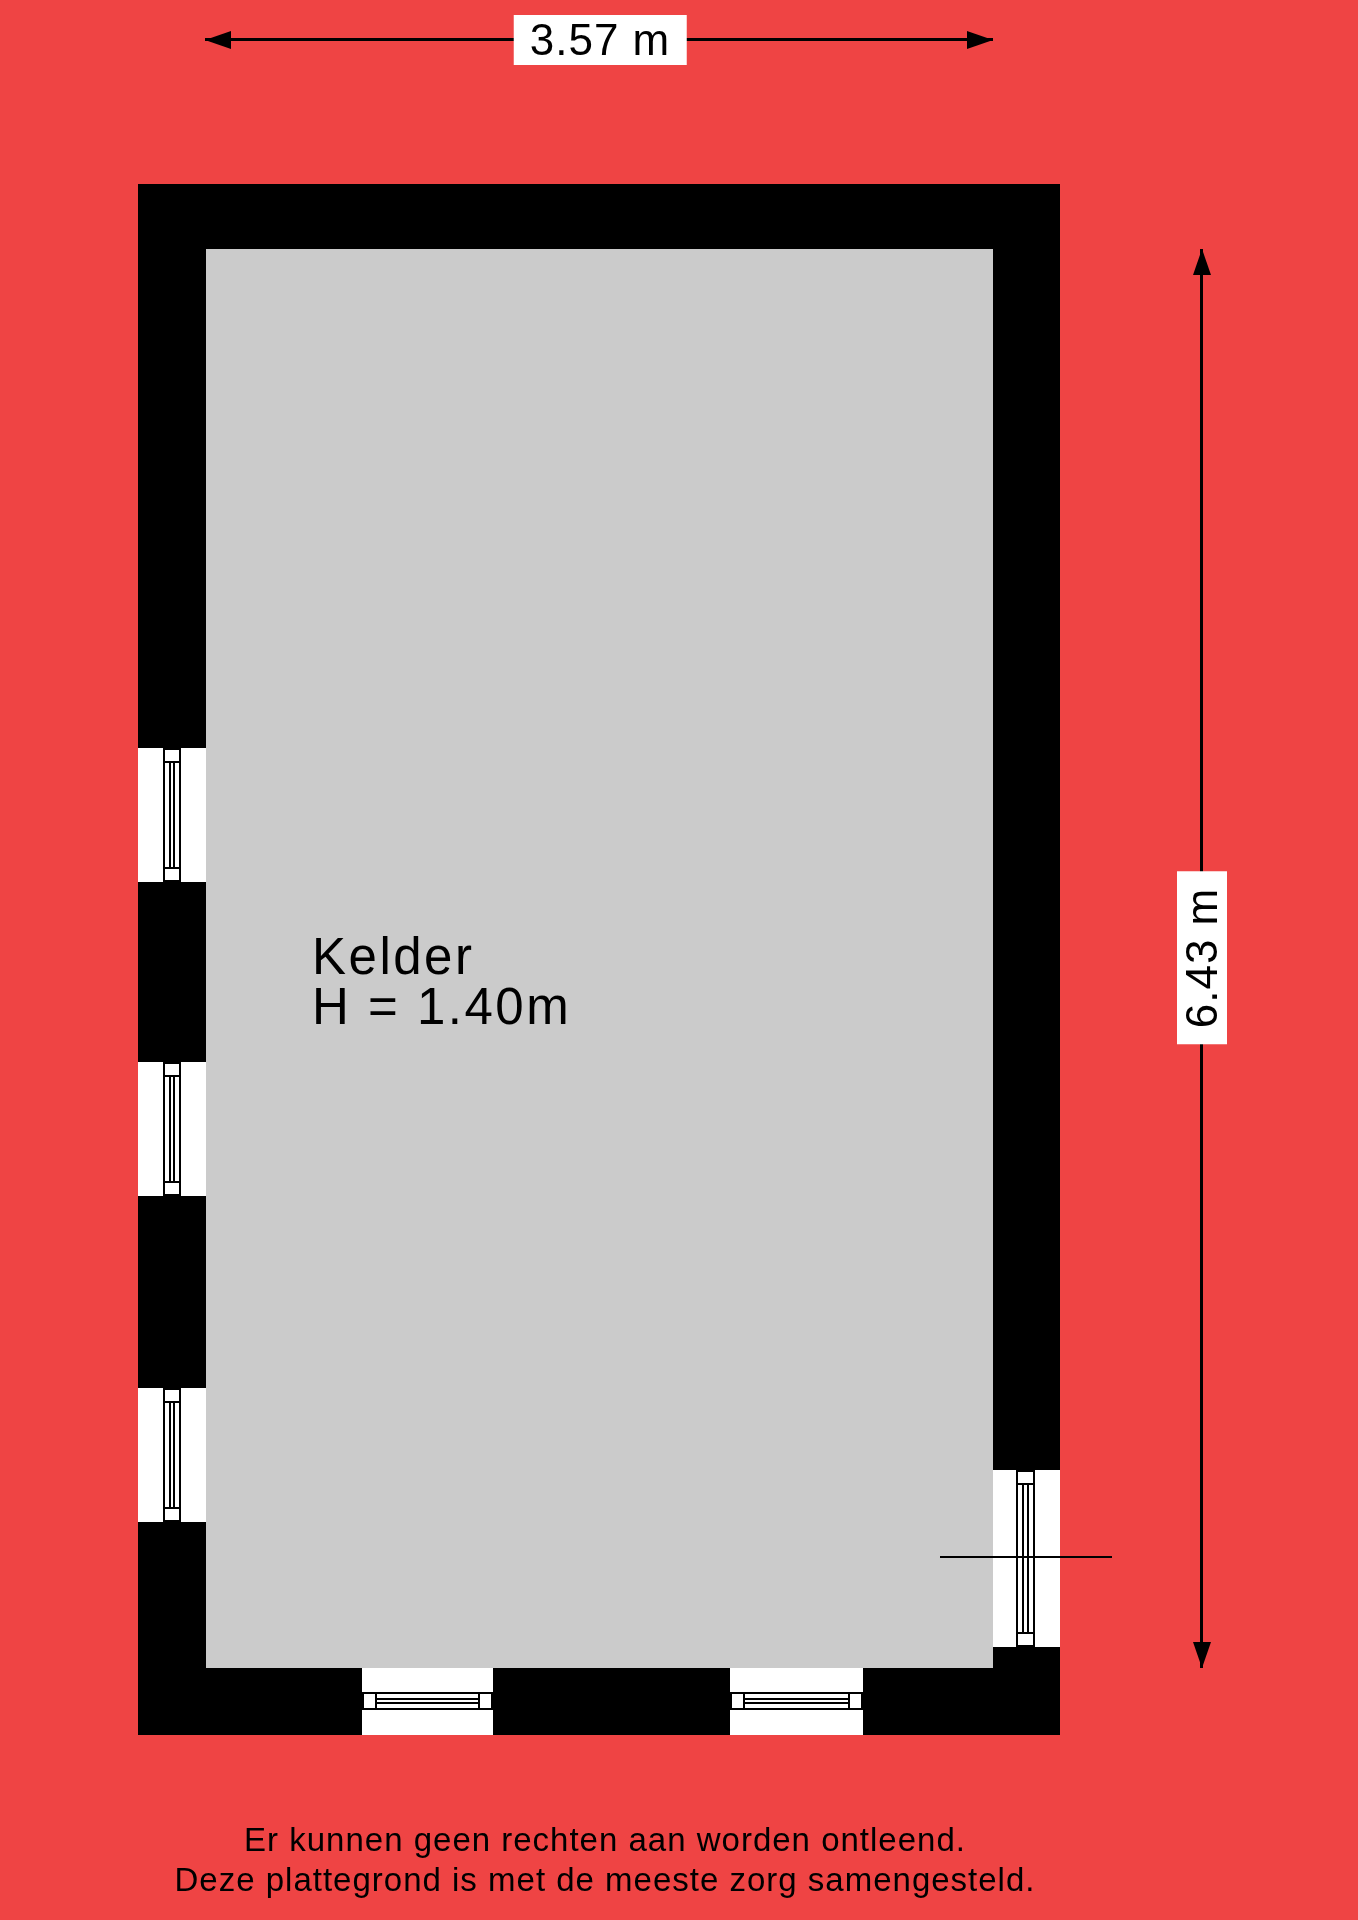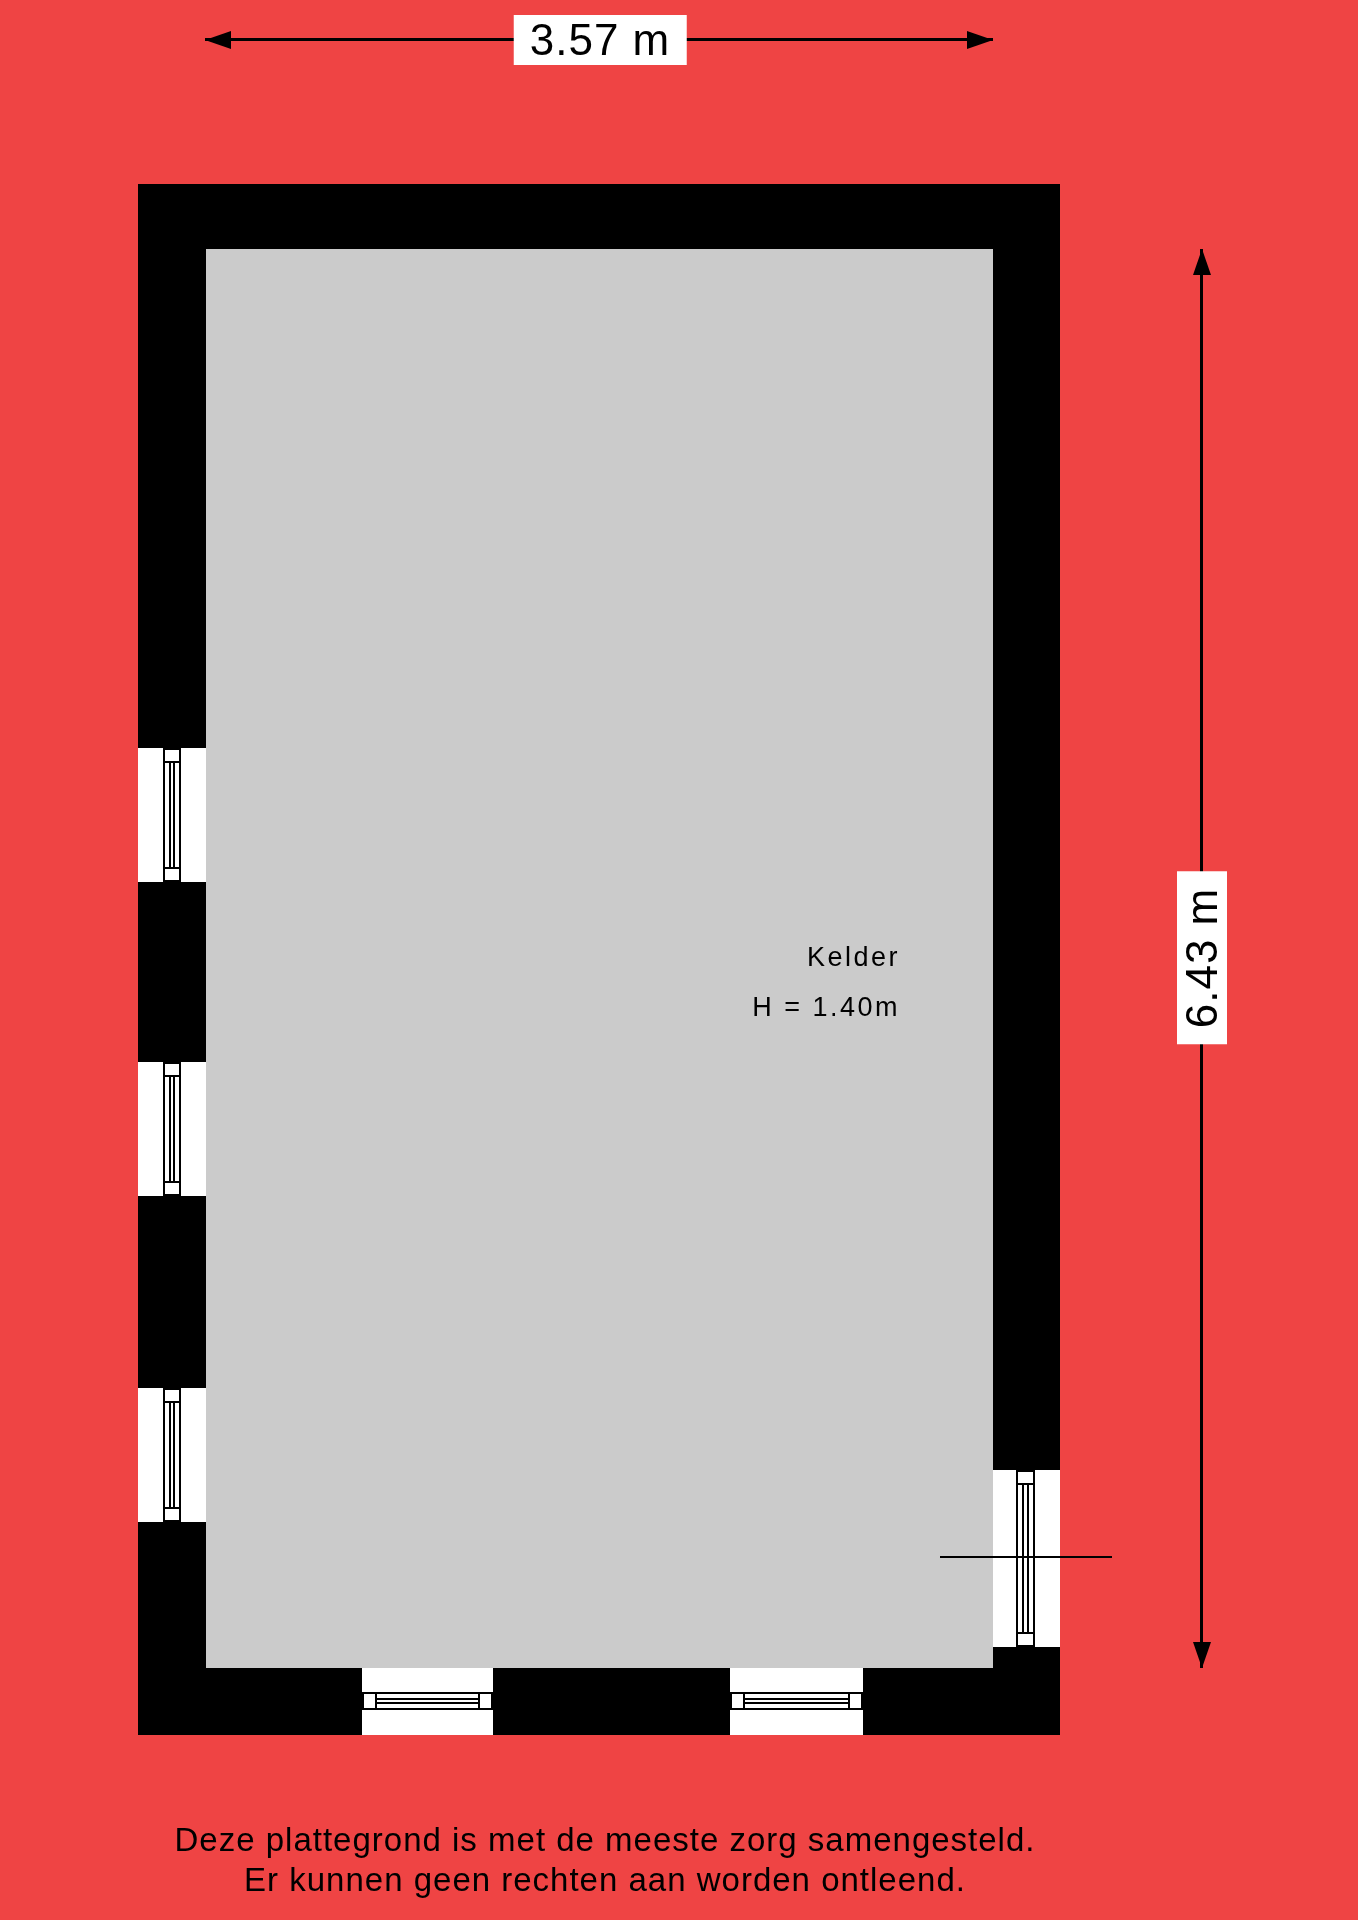--- a/index.html
+++ b/index.html
@@ -114,24 +114,24 @@
     left: 600px; top: 40px;
     transform: translate(-50%, -50%);
   }
   .dim-label-right {
     left: 1202px; top: 958px;
     transform: translate(-50%, -50%) rotate(-90deg);
   }
 
   
   .room-label-block {
-    left: 300px; top: 932px;
+    left: 312px; top: 932px;
     width: 600px;
-    text-align: right;
-    font-size: 27px;
+    text-align: left;
+    font-size: 51px;
     line-height: 50px;
     letter-spacing: 2.5px;
   }
 
   
   .disclaimer {
     left: 55px; top: 1820px;
     width: 1100px;
     text-align: center;
     font-size: 33px;
@@ -201,17 +201,17 @@
   <div class="abs arrowhead ah-up"></div>
   <div class="abs arrowhead ah-down"></div>
   <div class="abs dim-label dim-label-right">6.43 m</div>
 
   <div class="abs room-label-block">
     <div>Kelder</div>
     <div>H = 1.40m</div>
   </div>
 
   <div class="abs disclaimer">
+    <div>Er kunnen geen rechten aan worden ontleend.</div>
     <div>Deze plattegrond is met de meeste zorg samengesteld.</div>
-    <div>Er kunnen geen rechten aan worden ontleend.</div>
   </div>
 
 </div>
 
 </body></html>

